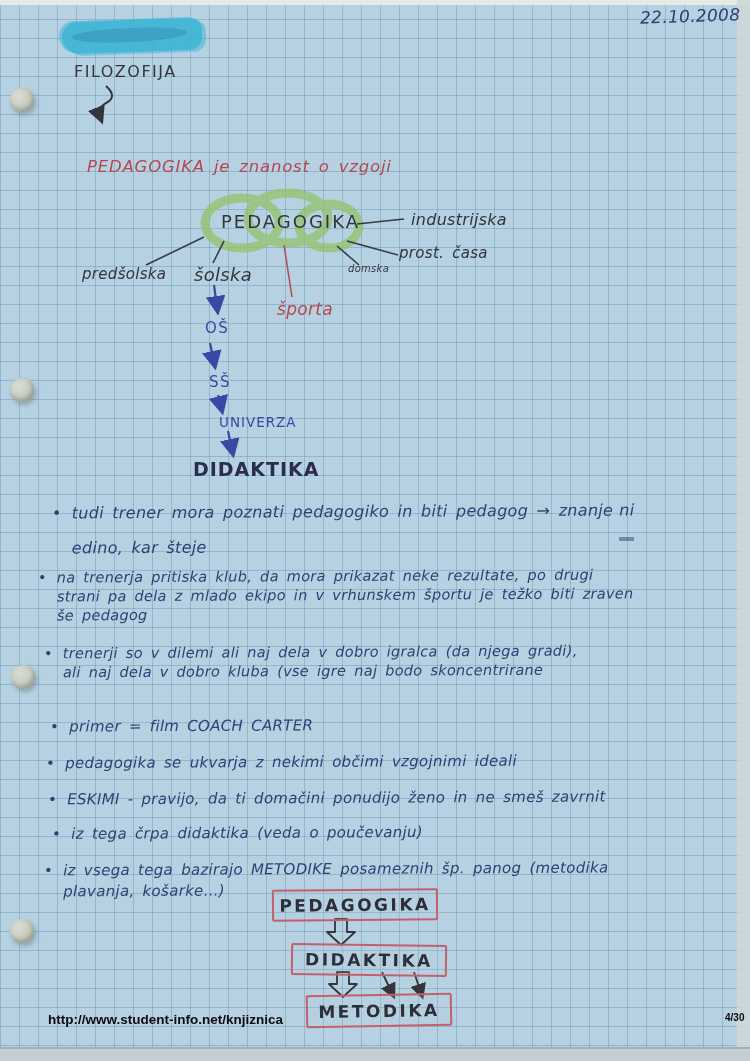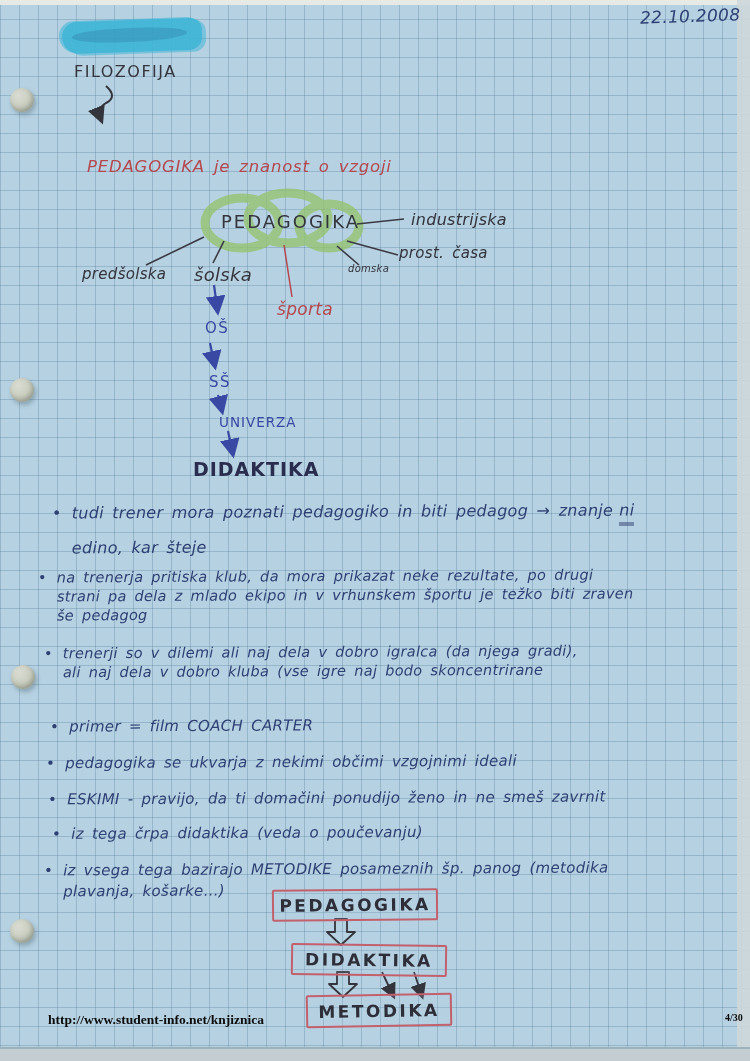--- a/index.html
+++ b/index.html
@@ -23,37 +23,37 @@
   }
   
   .hw{color:#2e3f73;font-style:italic;letter-spacing:.3px;word-spacing:3px;white-space:nowrap;}
   .hw-dark{color:#33343c;}
   .hw-red{color:#b5484f;}
   .hw-blue{color:#3848a3;}
   .caps{font-style:normal;letter-spacing:1.5px;}
   .note{display:flex;align-items:flex-start;transform:rotate(-.3deg);}
   .note .dot{font-style:normal;margin-right:10px;line-height:inherit;}
   .note .ln{white-space:nowrap;}
-  .u-double{border-bottom:3px double #2e3f73;padding-bottom:3px;margin-left:6px;}
+  .u-double{border-bottom:3px double #2e3f73;padding-bottom:18px;margin-left:6px;}
   .scribble{
     width:140px;height:32px;background:#3eb5d7;opacity:.92;
     border-radius:16px 12px 14px 18px;transform:rotate(-2deg);
     box-shadow:4px 2px 0 rgba(62,181,215,.55), -3px -1px 0 rgba(62,181,215,.6);
   }
   .scribble .smear{
     position:absolute;left:10px;top:8px;width:115px;height:14px;
     background:#2586ab;opacity:.45;border-radius:45% 55% 50% 60%;transform:rotate(-1deg);
   }
   .flow-box{
     border:2px solid #c2606c;border-radius:2px;
     display:flex;align-items:center;justify-content:center;
     color:#2e2e38;font-weight:bold;letter-spacing:2.5px;font-size:17px;
     background:rgba(182,209,225,.15);
   }
-  .footer-text{font-family:Liberation Serif, serif;font-weight:bold;color:#0c0c0c;}
+  .footer-text{font-family:Liberation Sans, sans-serif;font-weight:bold;color:#0c0c0c;}
   svg{display:block;}
 </style>
 </head>
 <body>
 
 <div class="page">
 
   <div class="abs edge-top"></div>
   <div class="abs edge-right"></div>
   <div class="abs edge-bottom"></div>

